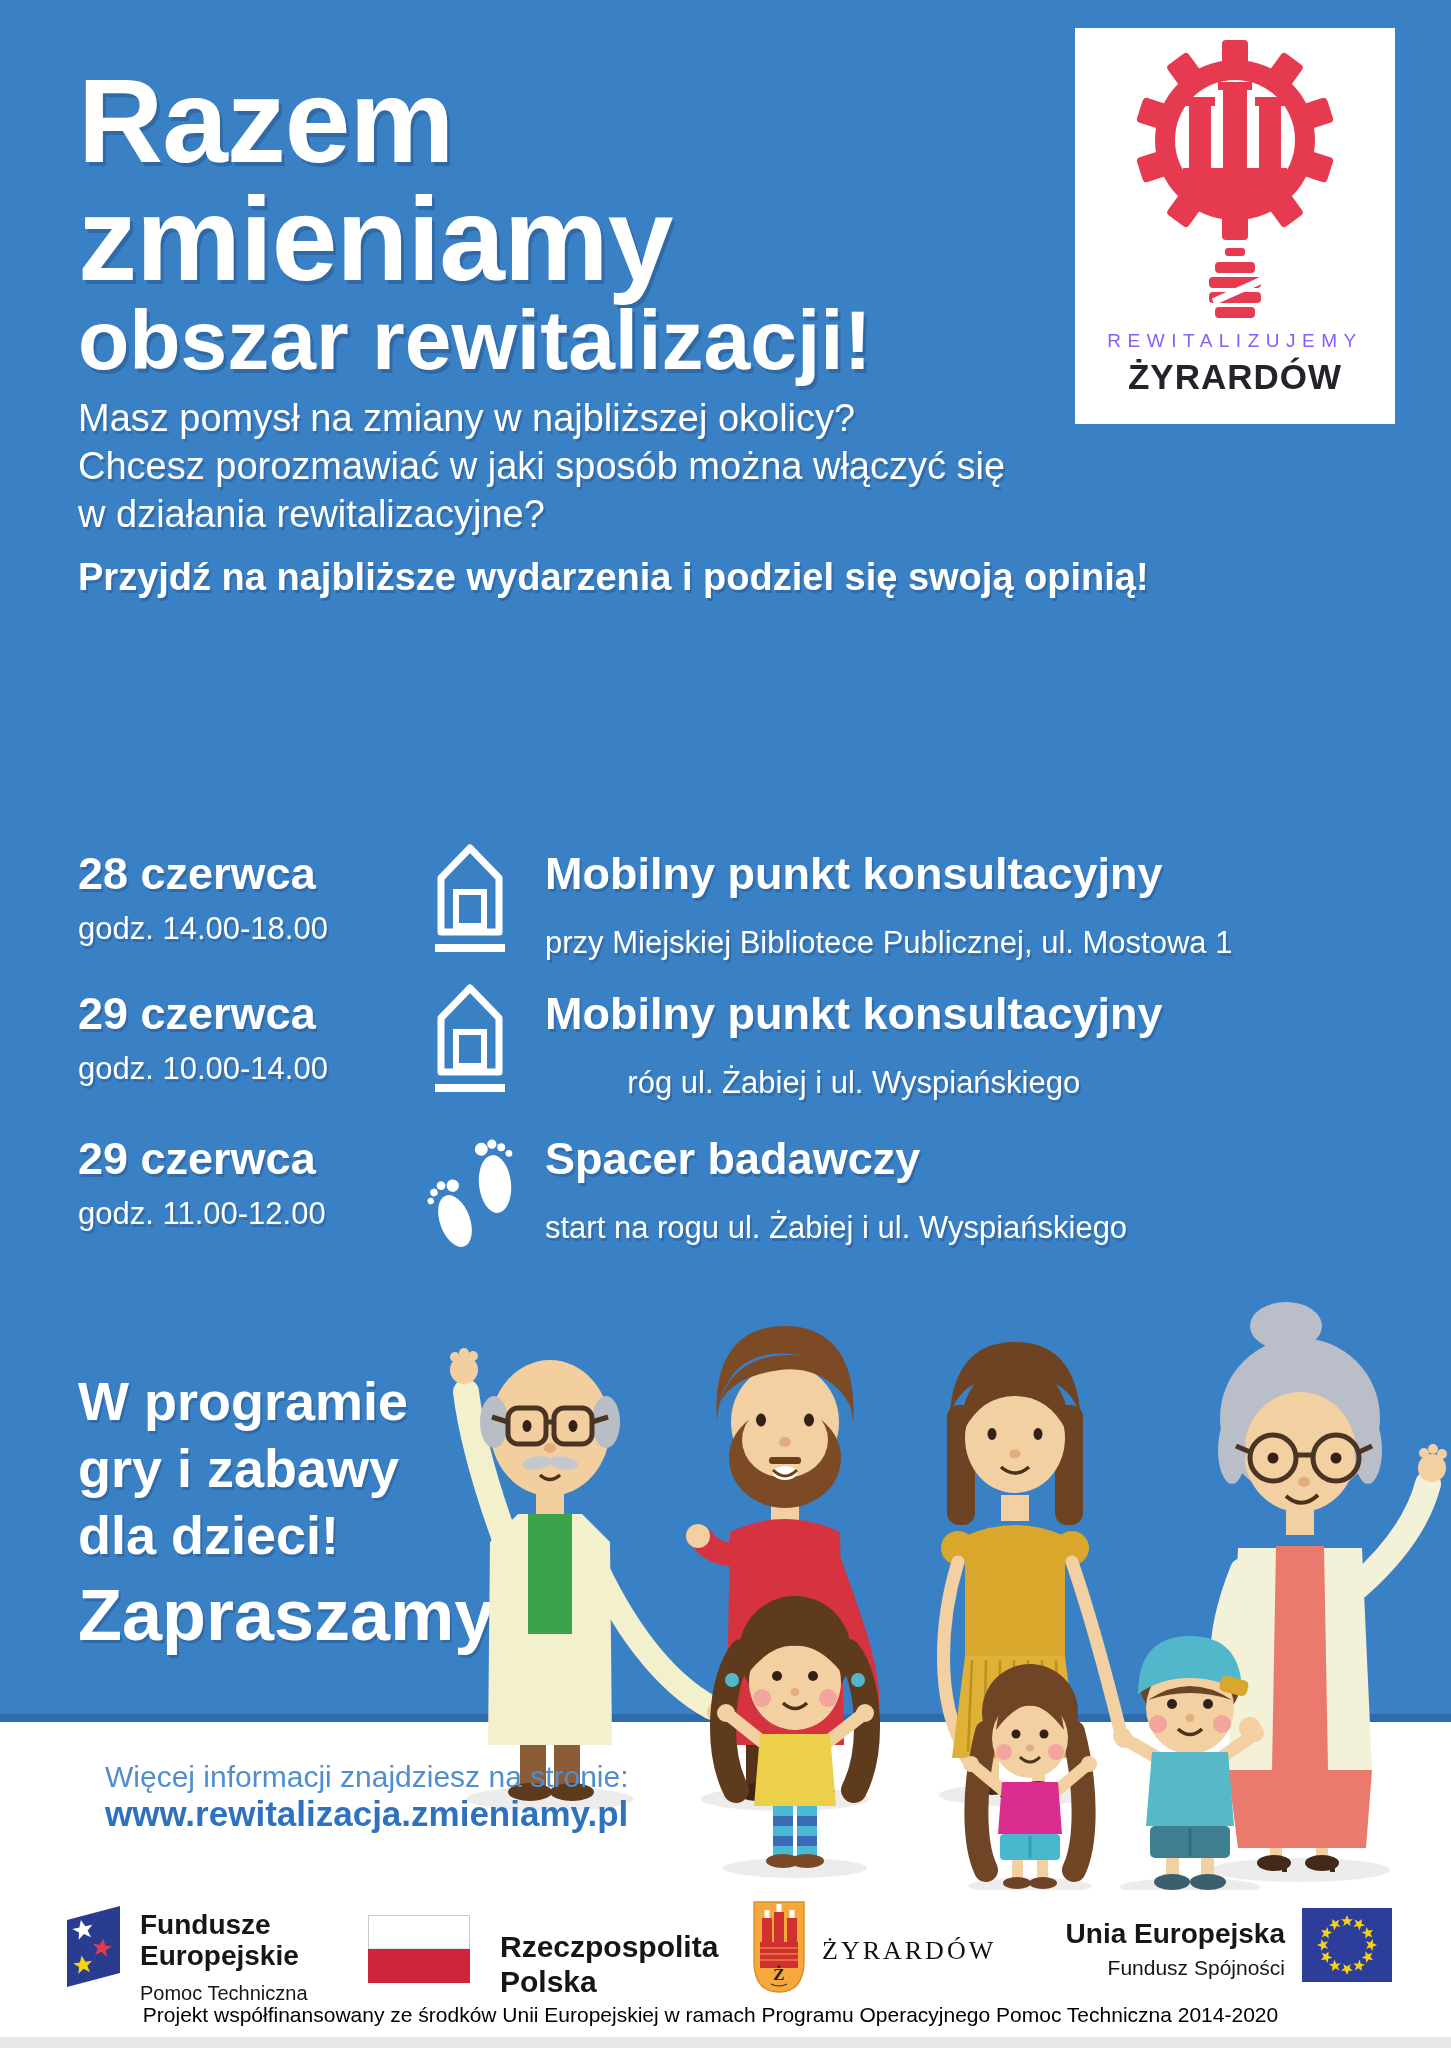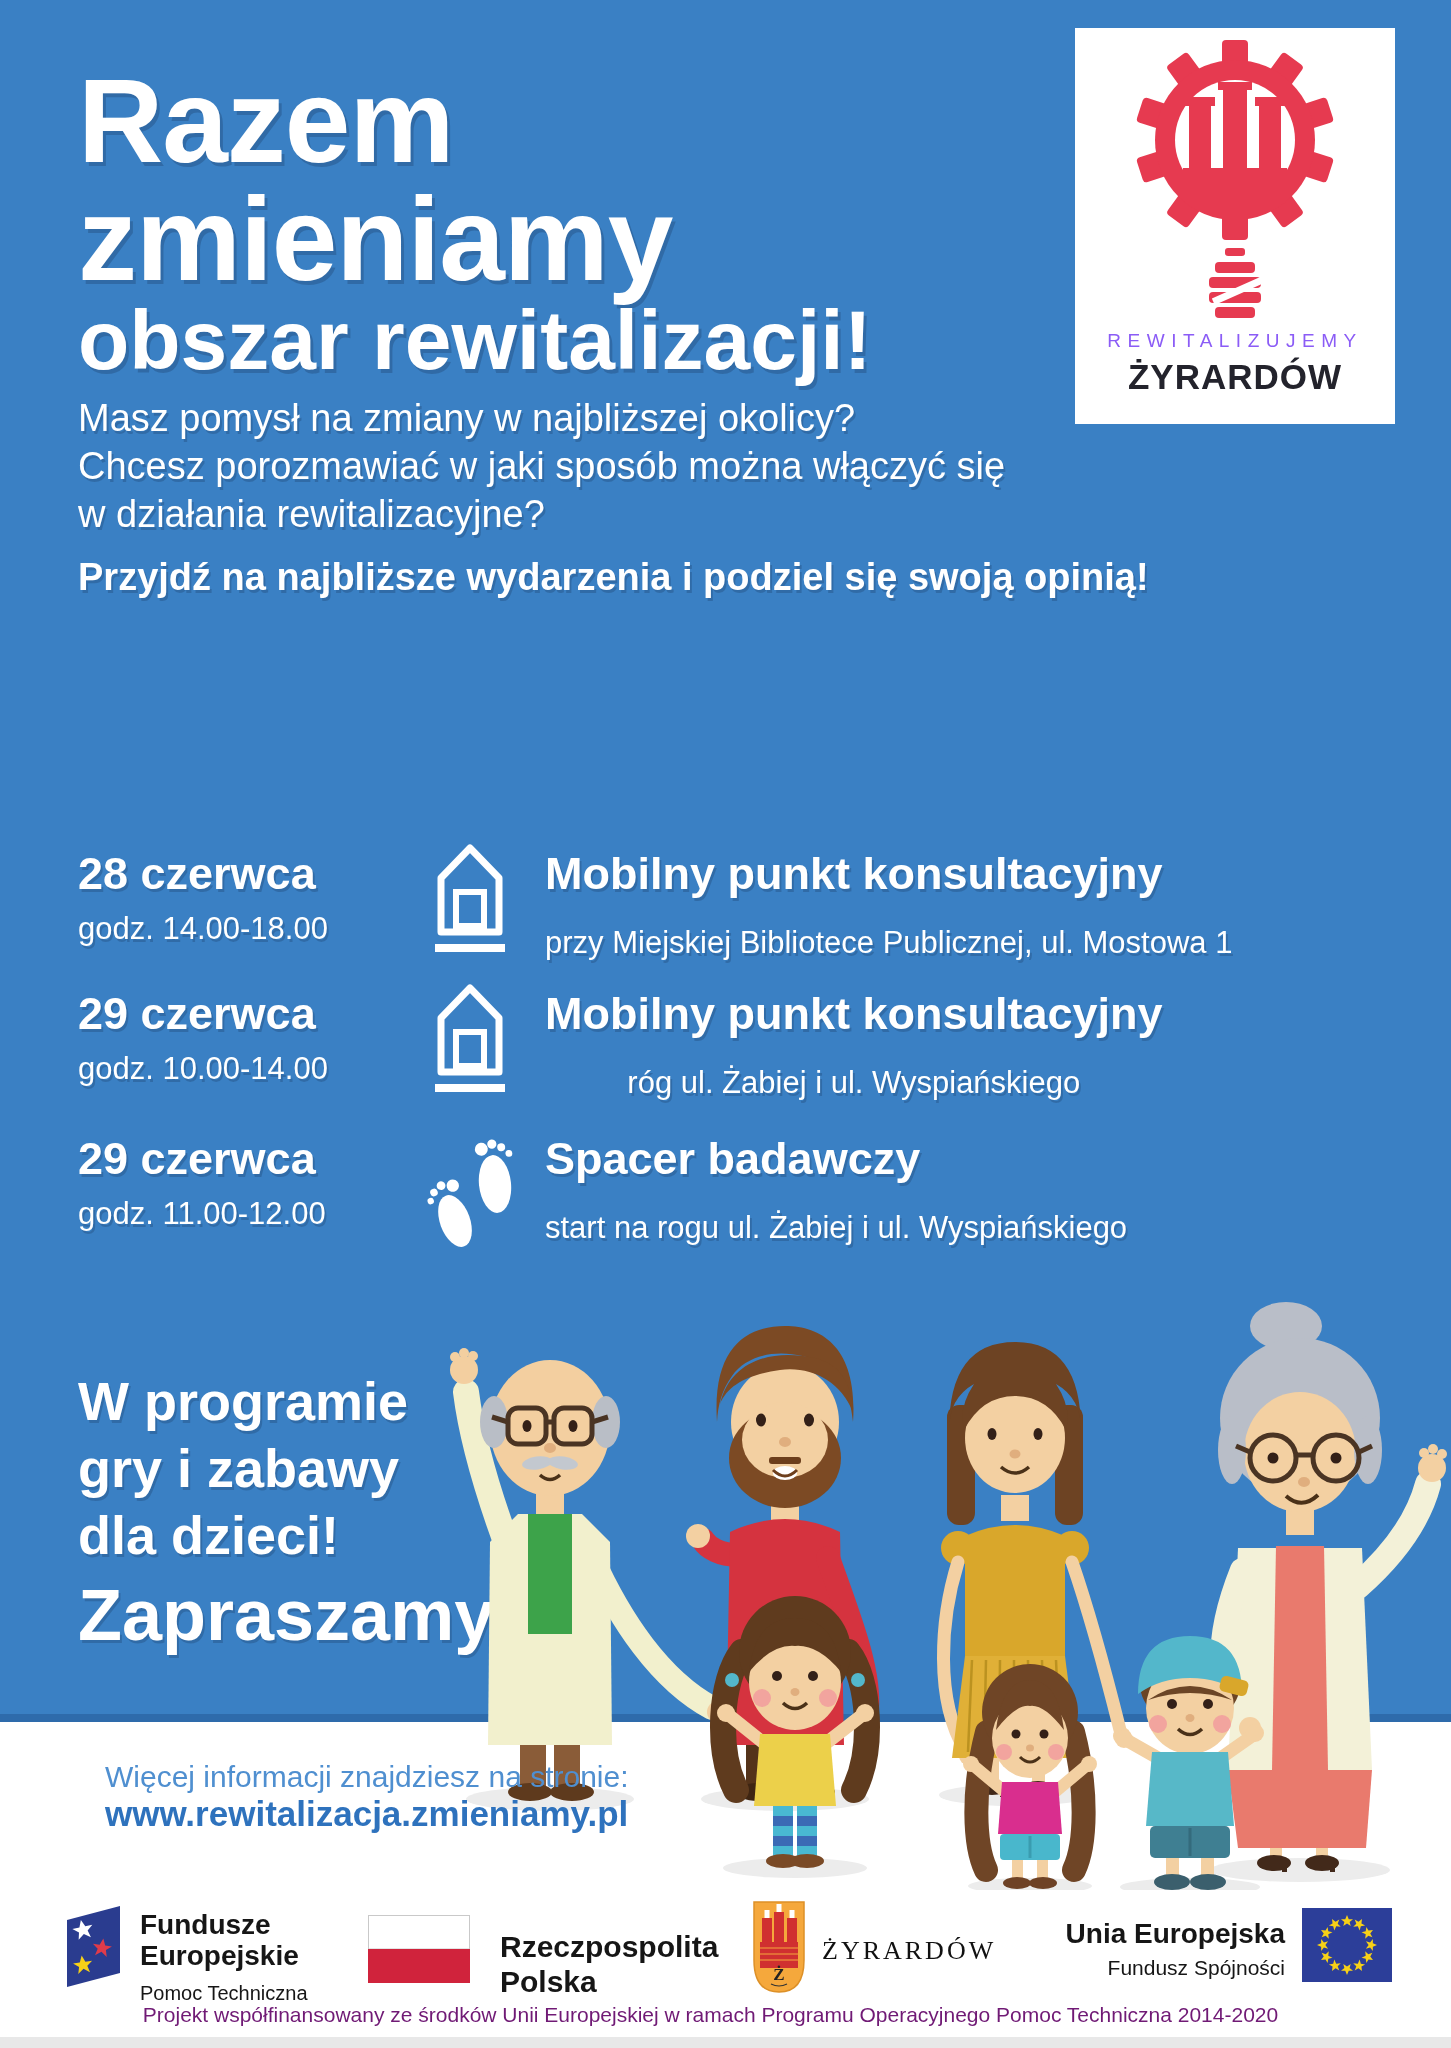--- a/index.html
+++ b/index.html
@@ -39,21 +39,21 @@
   .website-url{left:105px;top:1794px;font-size:35px;font-weight:bold;color:#2e72bd;}
 
   .flogo-text{color:#161616;}
   .fe-text{left:140px;top:1909px;font-size:28px;font-weight:bold;line-height:31px;}
   .fe-sub{font-size:20px;font-weight:normal;margin-top:7px;}
   .pl-text{left:500px;top:1929px;font-size:30px;font-weight:bold;line-height:35px;}
   .zy-text{left:822px;top:1936px;font-family:"Liberation Serif",serif;font-size:26px;letter-spacing:3px;color:#111;}
   .eu-text{left:985px;top:1919px;width:300px;text-align:right;font-size:28px;font-weight:bold;line-height:30px;}
   .eu-sub{font-size:21px;font-weight:normal;margin-top:4px;}
 
-  .financing{left:0;top:2003px;width:1421px;text-align:center;font-size:21px;color:#701a75;}
+  .financing{left:0;top:2003px;width:1421px;text-align:center;font-size:21px;color:#000000;}
   .bottom-strip{left:0;top:2037px;width:1451px;height:11px;background:#e8e8e8;}
 </style>
 </head>
 <body>
 
 <div class="poster">
   <div class="blue-bg"></div>
   <div class="blue-edge"></div>
 
   <div class="abs title-block white sh-big">

